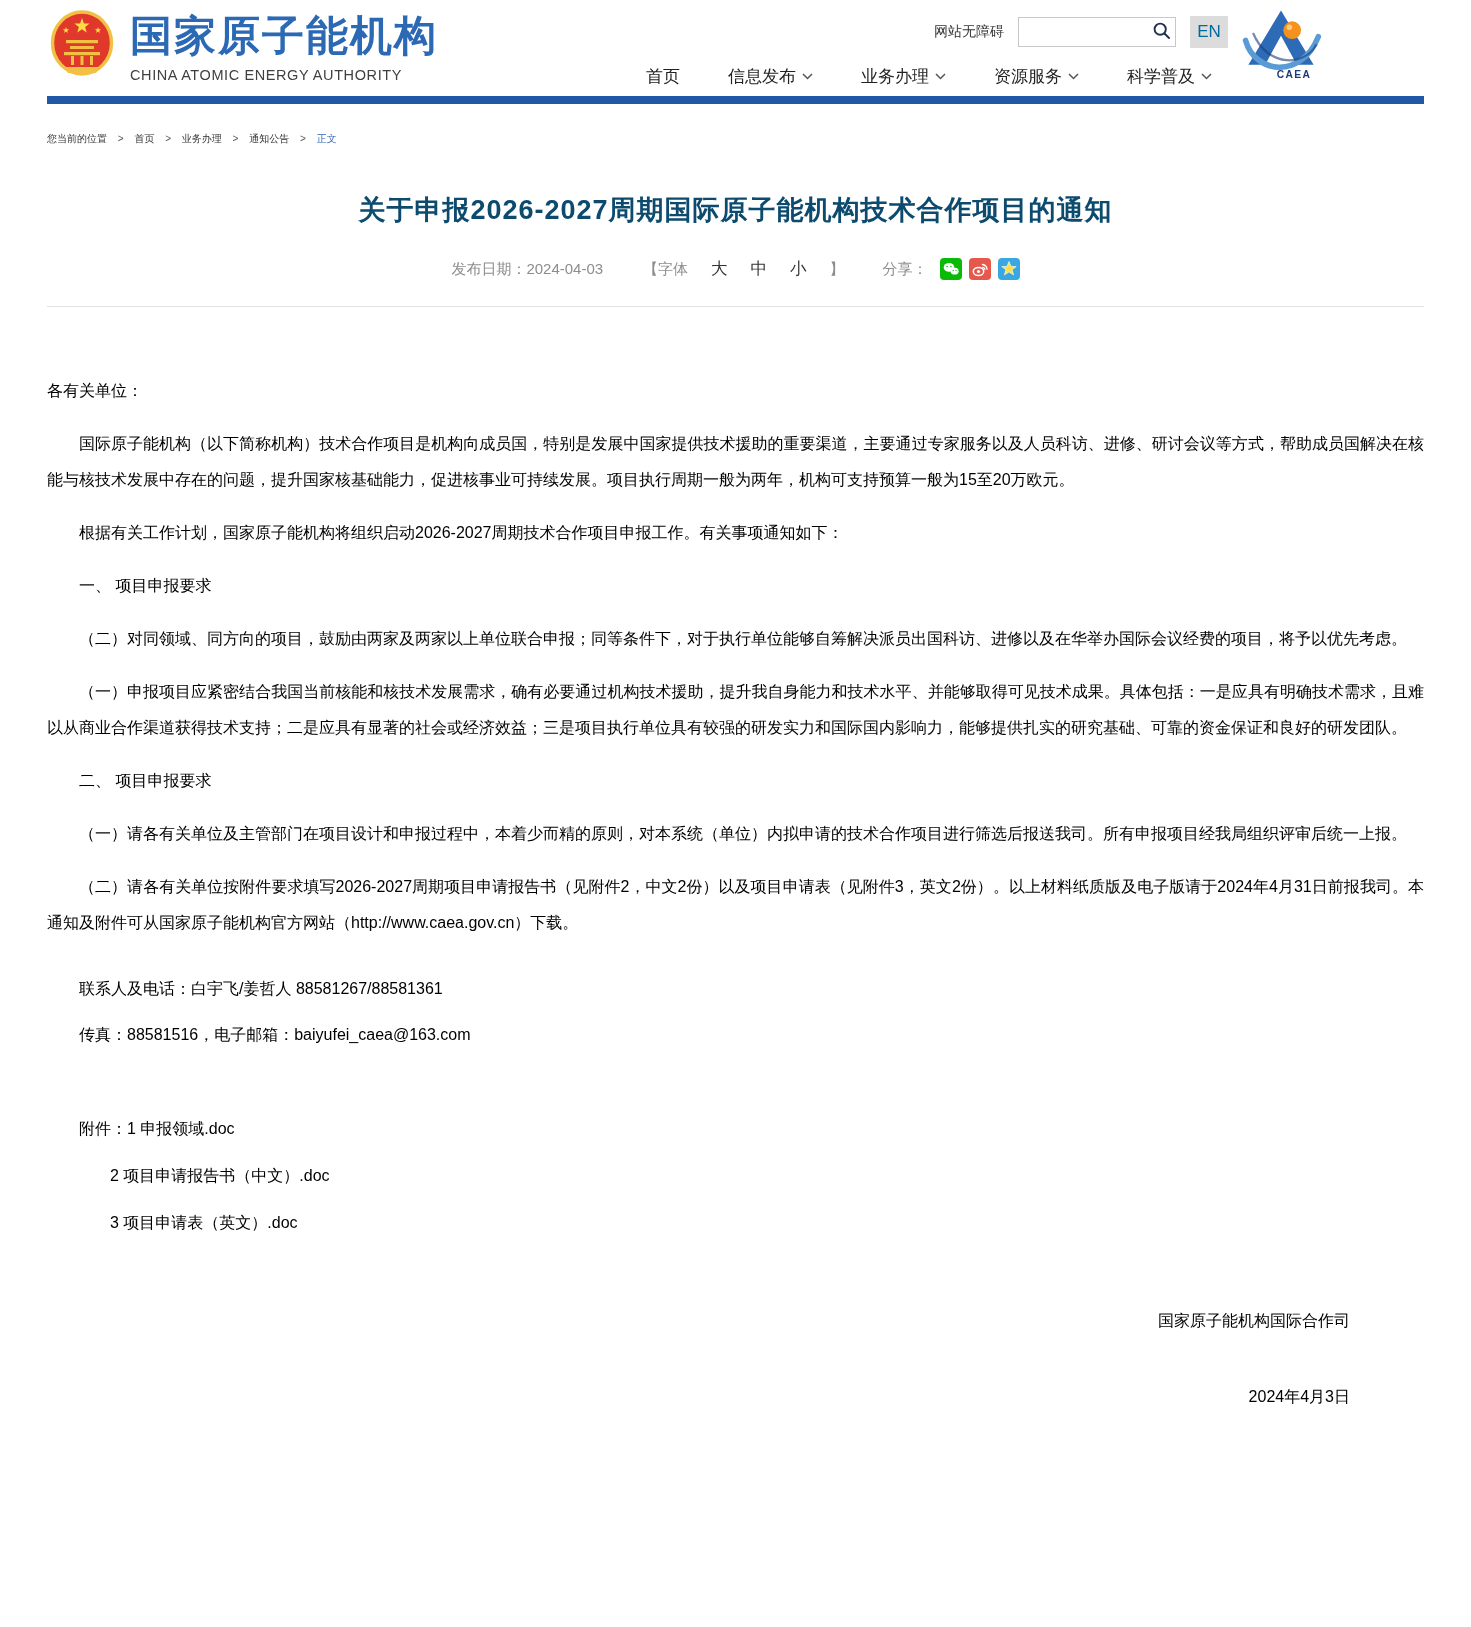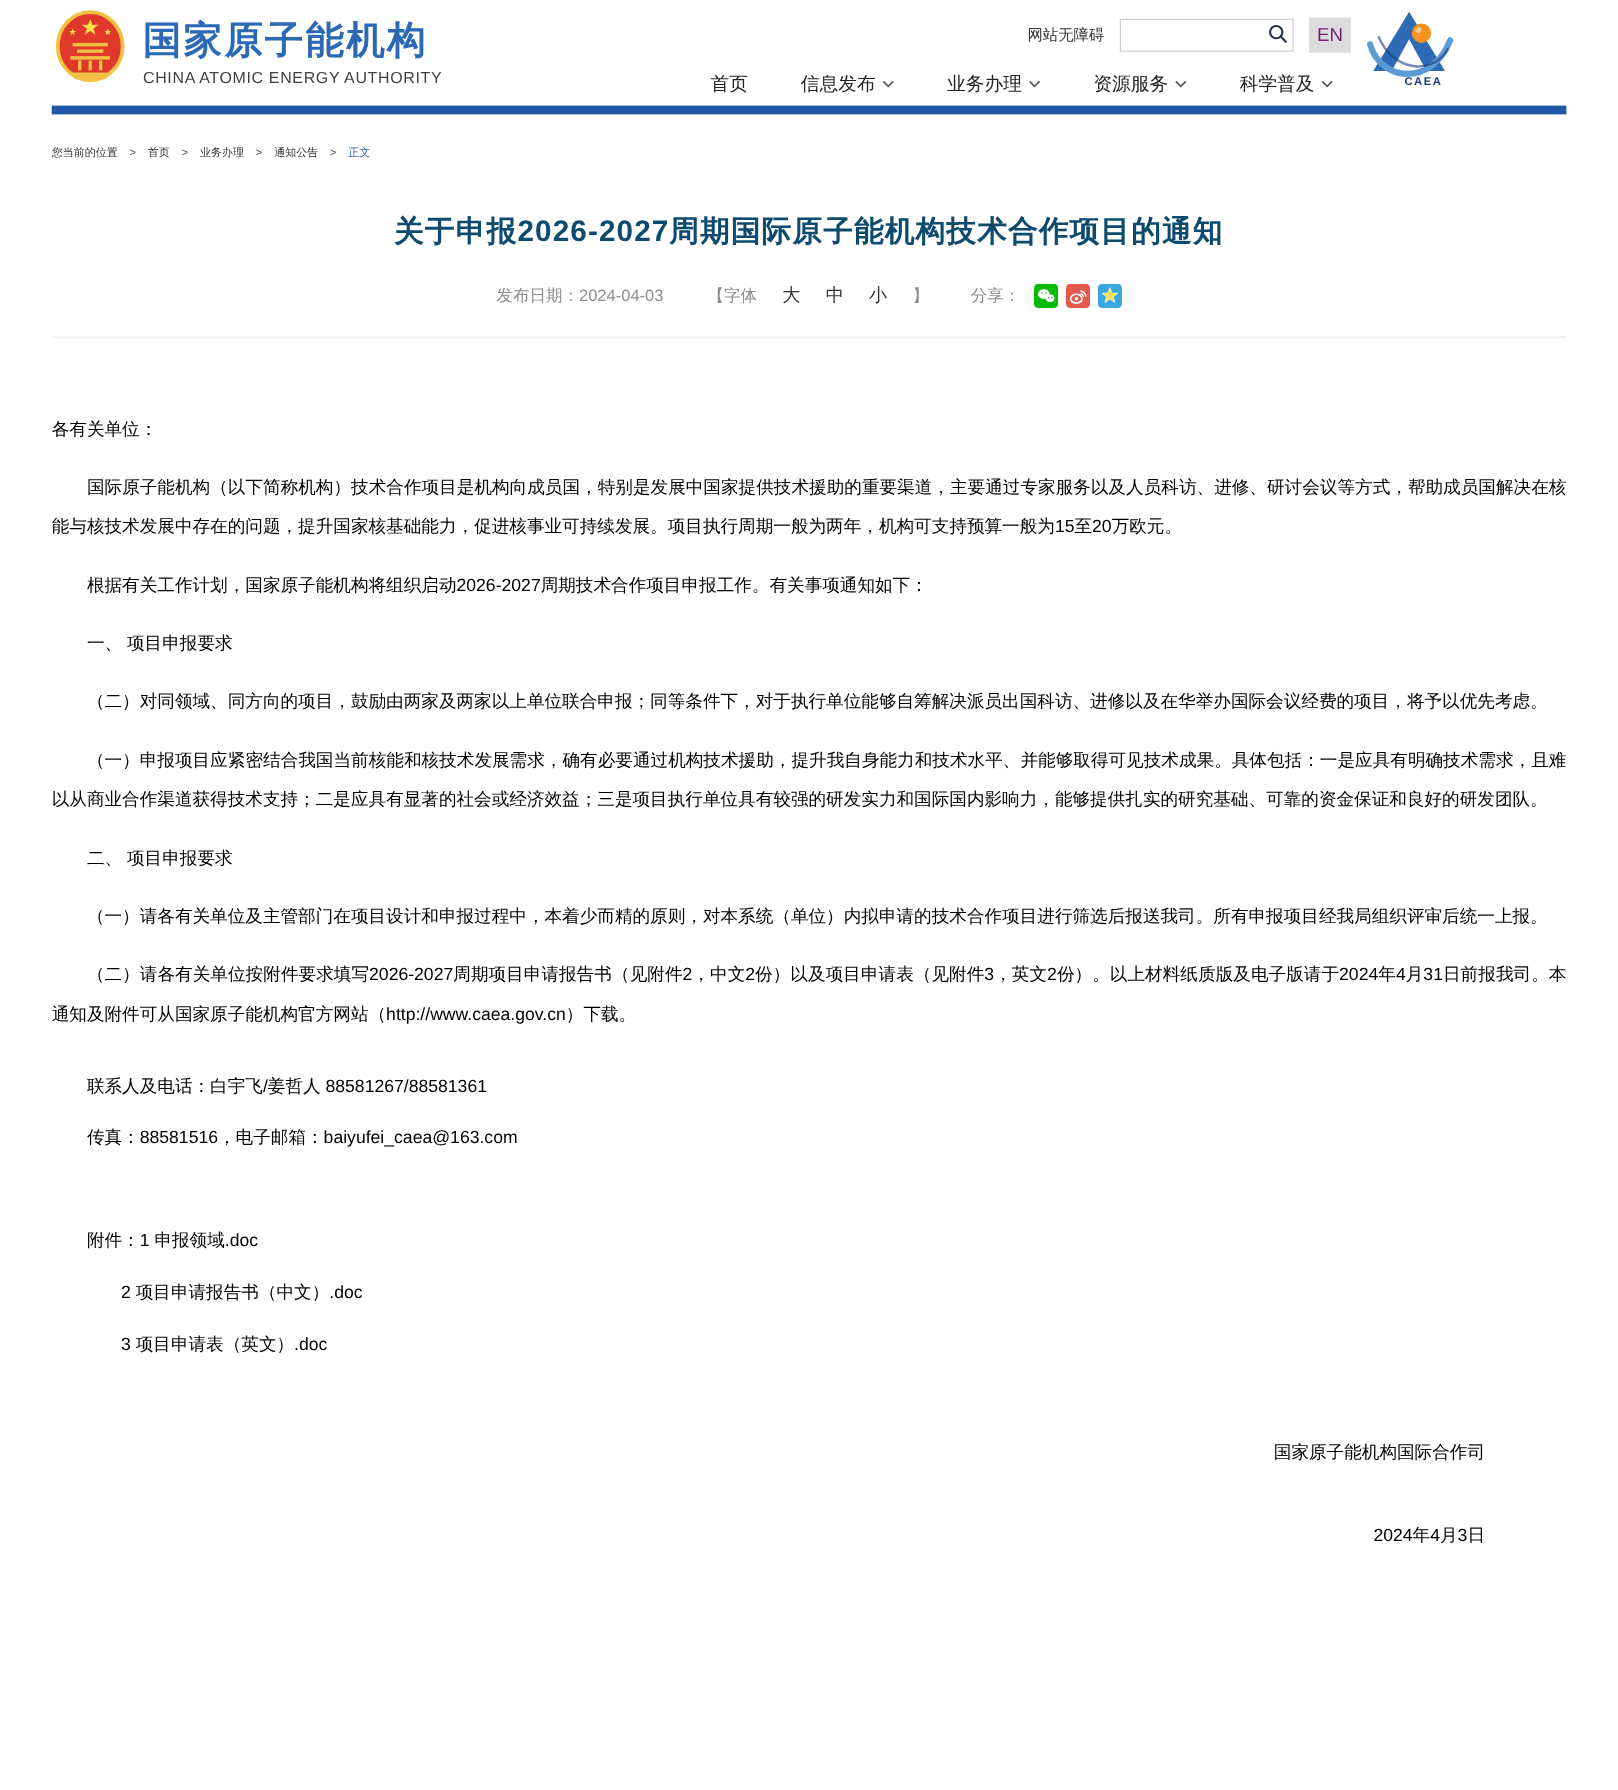--- a/index.html
+++ b/index.html
@@ -10,28 +10,28 @@
     margin: 0 auto;
     font-family: "Liberation Sans", "DejaVu Sans", sans-serif;
     color: #000;
     position: relative;
   }
   
   .header-inner { position: relative; height: 96px; }
   .brand { position: absolute; left: 50px; top: 8px; display: flex; align-items: center; cursor: pointer; }
   .brand-emblem { width: 64px; height: 70px; }
   .brand-text { margin-left: 16px; }
-  .brand-cn { font-size: 35px; font-weight: 700; color: #2B69B4; letter-spacing: 2px; }
+  .brand-cn { font-size: 42px; font-weight: 700; color: #2B69B4; letter-spacing: 2px; }
   .brand-en { font-size: 14.5px; color: #404040; letter-spacing: 0.6px; margin-top: 3px; }
   .top-utils { position: absolute; right: 243px; top: 16px; display: flex; align-items: center; gap: 14px; }
   .accessibility { font-size: 14px; color: #333; cursor: pointer; white-space: nowrap; }
   .search-box { display: flex; align-items: center; width: 158px; height: 30px; border: 1px solid #c8c8c8; background: #fff; }
   .search-box input { flex: 1; min-width: 0; border: none; outline: none; height: 100%; padding: 0 6px; font-size: 14px; background: transparent; }
   .search-btn { border: none; background: transparent; width: 28px; height: 28px; display: flex; align-items: center; justify-content: center; cursor: pointer; }
-  .en-btn { width: 38px; height: 32px; background: #DCDCDC; border: none; font-size: 17px; color: #701a75; cursor: pointer; font-family: inherit; }
+  .en-btn { width: 38px; height: 32px; background: #DCDCDC; border: none; font-size: 17px; color: #0369a1; cursor: pointer; font-family: inherit; }
   .caea-logo { position: absolute; right: 149px; top: 4px; width: 82px; height: 84px; cursor: pointer; }
   .main-nav { position: absolute; right: 259px; bottom: 8px; display: flex; gap: 48px; align-items: center; }
   .nav-item { display: flex; align-items: center; gap: 6px; font-size: 17px; color: #222; text-decoration: none; cursor: pointer; white-space: nowrap; }
   .chev svg { display: block; }
   .blue-bar { height: 8px; background: #2157A7; margin: 0 47px; }
   
   .breadcrumb { margin: 28px 47px 0; font-size: 10px; color: #333; }
   .breadcrumb .sep { margin: 0 8px; color: #555; }
   .breadcrumb a { color: #333; text-decoration: none; cursor: pointer; }
   .breadcrumb .current { color: #2D64B3; }

